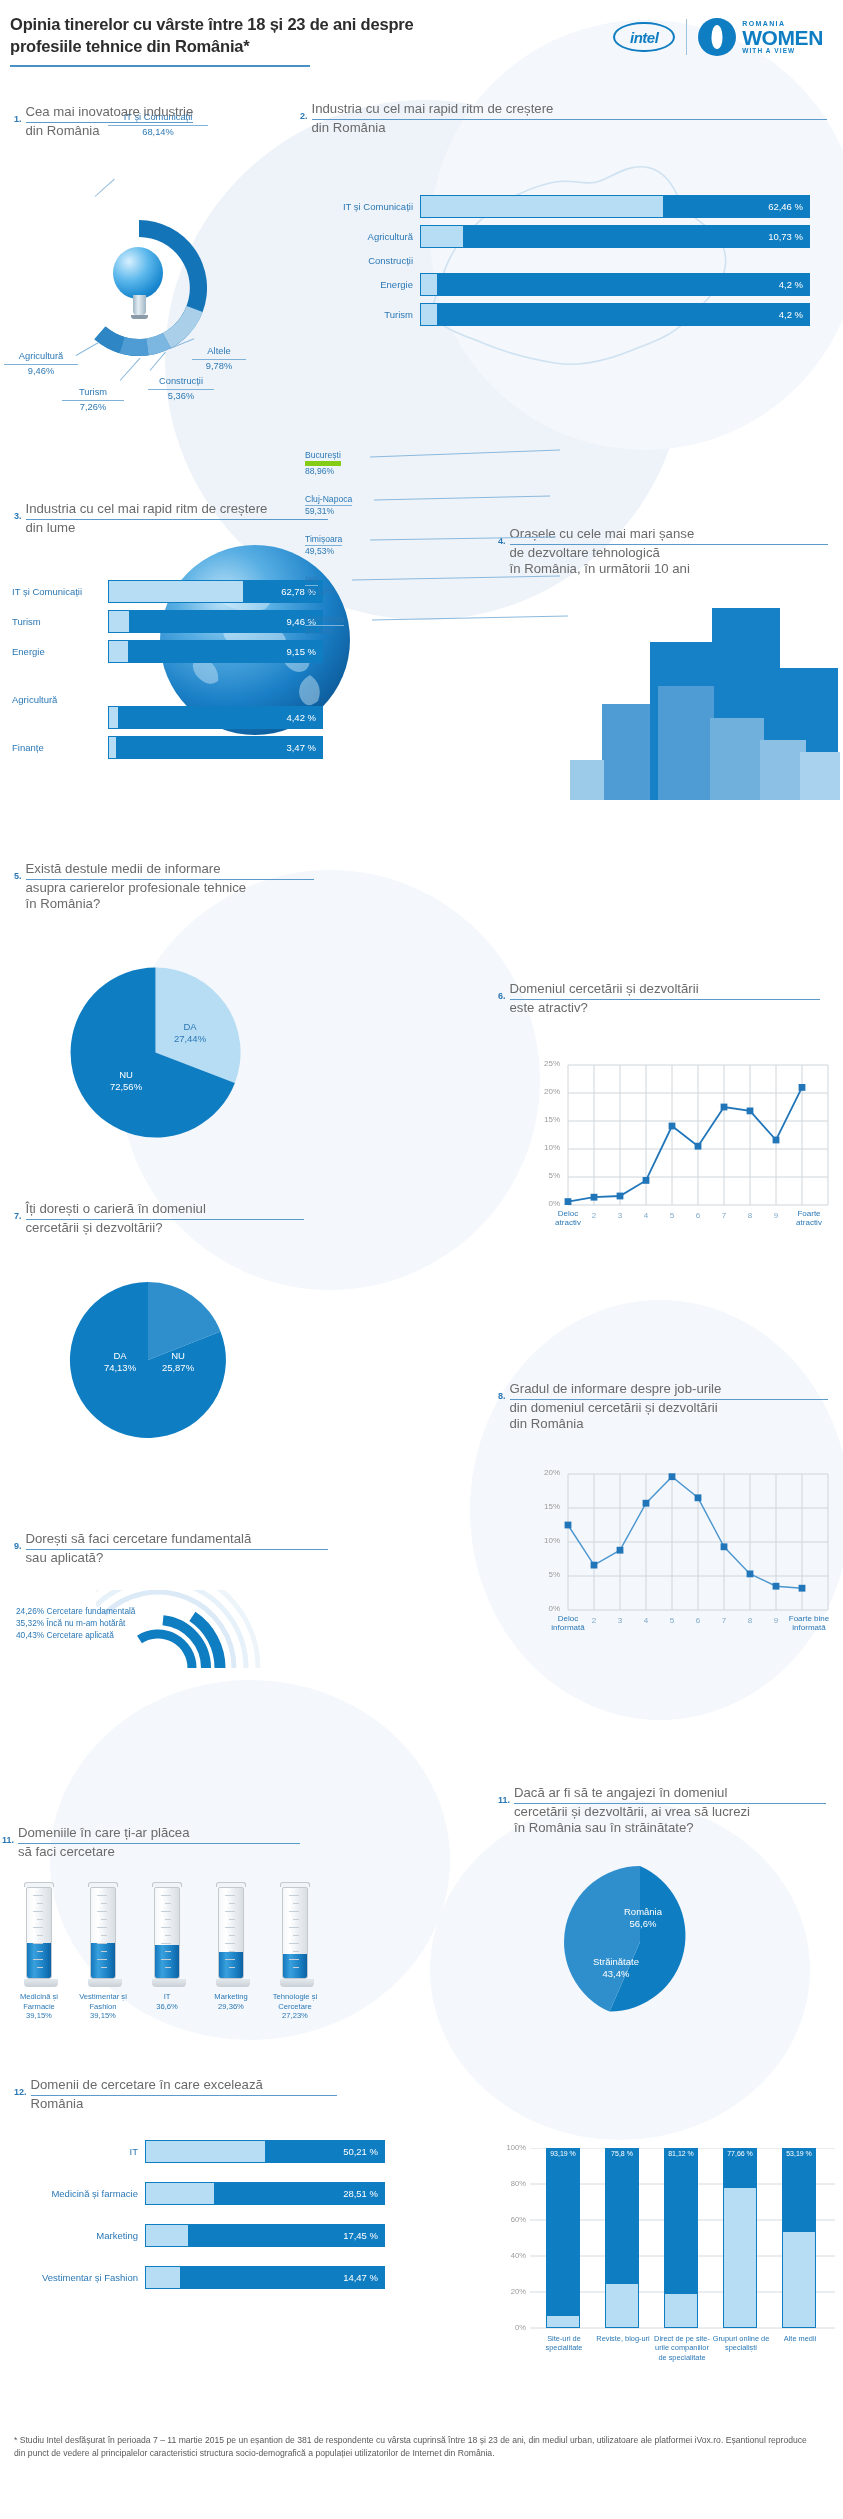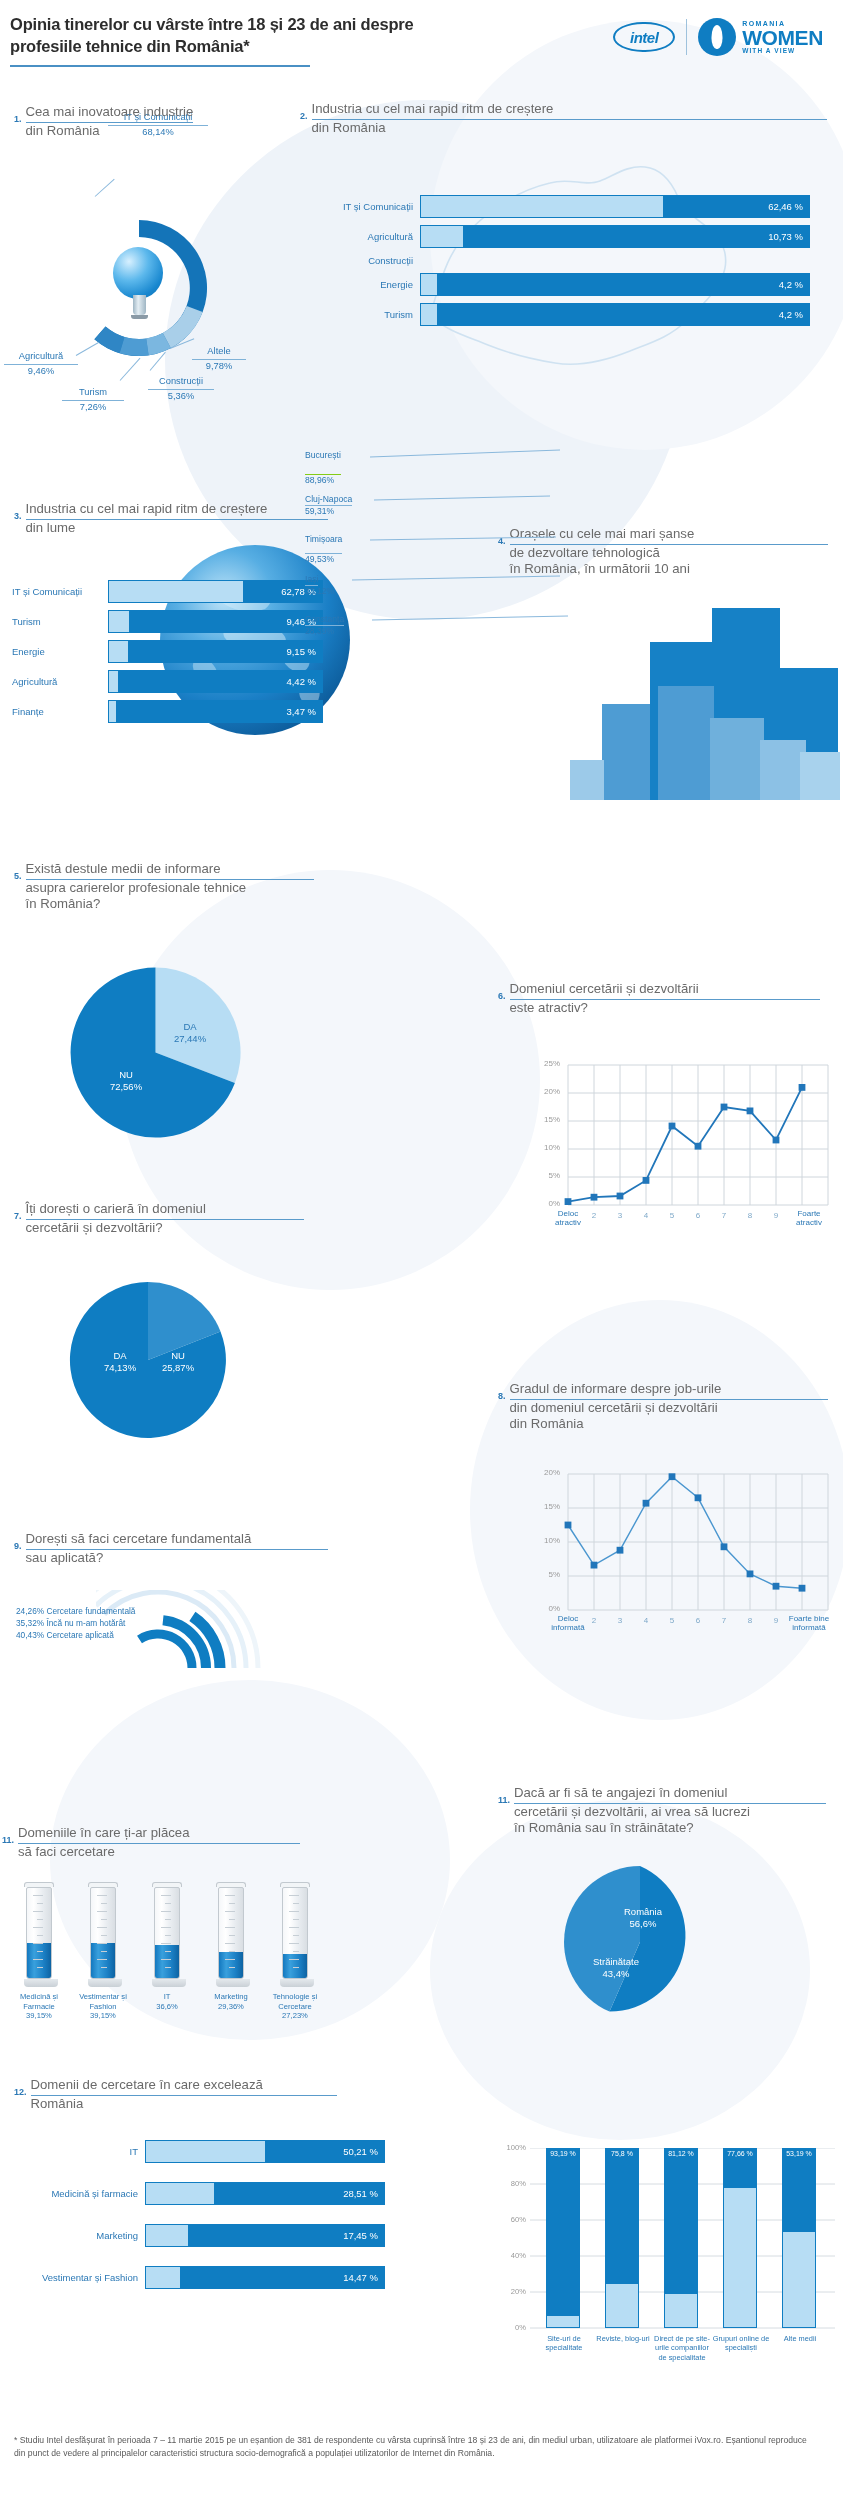--- a/index.html
+++ b/index.html
@@ -271,21 +271,21 @@
     </div>
     <div class="hbar-row">
       <div class="hbar-label" style="width:96px;text-align:left;">Energie</div>
       <div class="hbar-track" style="width:215px;">
         <div class="hbar-fill" style="width:9.15%;"></div>
         <div class="hbar-val">9,15 %</div>
       </div>
     </div>
     <div class="hbar-row">
       <div class="hbar-label" style="width:96px;text-align:left;">Agricultură</div>
-      <div class="hbar-track" style="width:215px;">
+      <div class="hbar-track" style="width:215px;margin-top:36px;">
         <div class="hbar-fill" style="width:4.42%;"></div>
         <div class="hbar-val">4,42 %</div>
       </div>
     </div>
     <div class="hbar-row">
       <div class="hbar-label" style="width:96px;text-align:left;">Finanțe</div>
       <div class="hbar-track" style="width:215px;">
         <div class="hbar-fill" style="width:3.47%;"></div>
         <div class="hbar-val">3,47 %</div>
       </div>
@@ -316,29 +316,29 @@
       <rect x="150" y="118" width="54" height="82" fill="#6fb0dc"></rect>
 
       <rect x="200" y="140" width="46" height="60" fill="#8cc1e5"></rect>
 
       <rect x="240" y="152" width="40" height="48" fill="#a8d2ed"></rect>
       <rect x="10" y="160" width="34" height="40" fill="#9ccae9"></rect>
     </svg>
   </div>
 
   <div style="position:absolute;left:305px;top:444px;z-index:5;">
-    <div style="font-size:8.6px;color:#2b78b5;border-bottom:1px solid #84cc16;display:inline-block;padding-bottom:14px;">București</div>
+    <div style="font-size:8.6px;color:#2b78b5;border-bottom:5px solid #84cc16;display:inline-block;padding-bottom:1px;">București</div>
     <div style="font-size:8.6px;color:#2b78b5;">88,96%</div>
   </div>
   <div style="position:absolute;left:305px;top:488px;z-index:5;">
     <div style="font-size:8.6px;color:#2b78b5;border-bottom:1px solid #7fb2d8;display:inline-block;padding-bottom:1px;">Cluj-Napoca</div>
     <div style="font-size:8.6px;color:#2b78b5;">59,31%</div>
   </div>
   <div style="position:absolute;left:305px;top:528px;z-index:5;">
-    <div style="font-size:8.6px;color:#2b78b5;border-bottom:1px solid #7fb2d8;display:inline-block;padding-bottom:9px;">Timișoara</div>
+    <div style="font-size:8.6px;color:#2b78b5;border-bottom:1px solid #7fb2d8;display:inline-block;padding-bottom:1px;">Timișoara</div>
     <div style="font-size:8.6px;color:#2b78b5;">49,53%</div>
   </div>
   <div style="position:absolute;left:305px;top:568px;z-index:5;">
     <div style="font-size:8.6px;color:#2b78b5;border-bottom:1px solid #7fb2d8;display:inline-block;padding-bottom:1px;">Iași</div>
     <div style="font-size:8.6px;color:#2b78b5;">33,12%</div>
   </div>
   <div style="position:absolute;left:305px;top:608px;z-index:5;">
     <div style="font-size:8.6px;color:#2b78b5;border-bottom:1px solid #7fb2d8;display:inline-block;padding-bottom:1px;">Constanța</div>
     <div style="font-size:8.6px;color:#2b78b5;">28,39%</div>
   </div>

